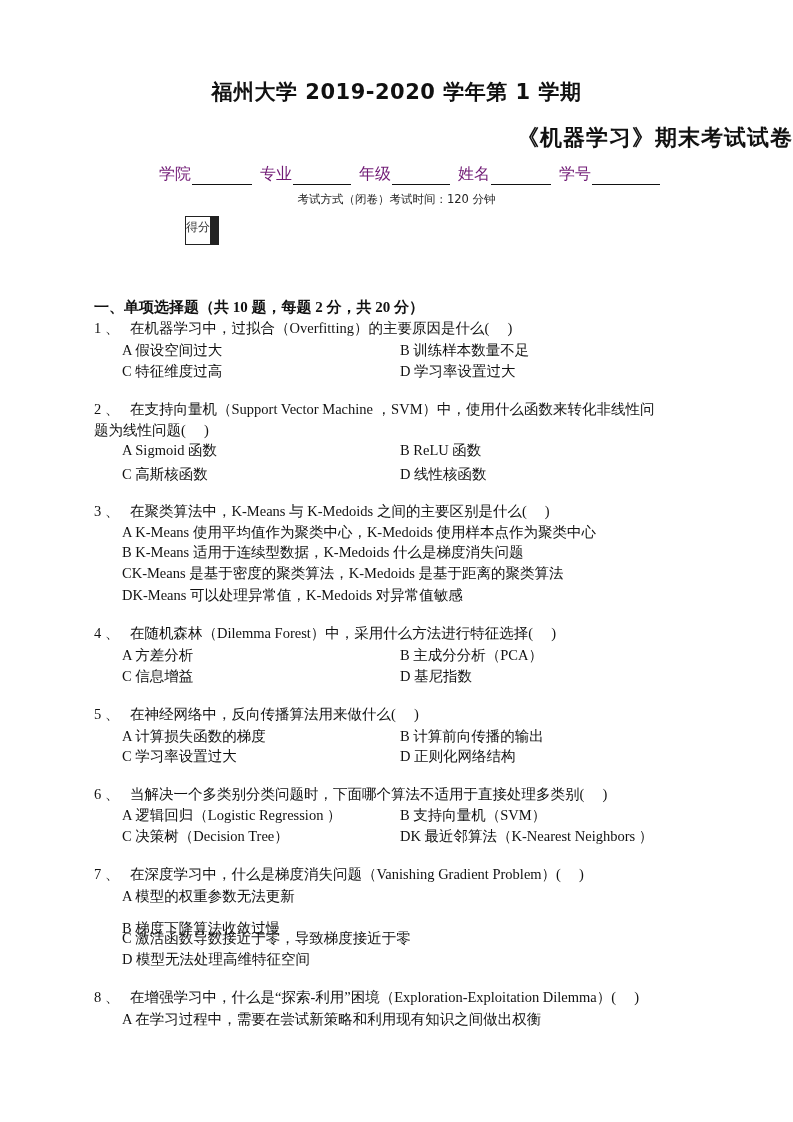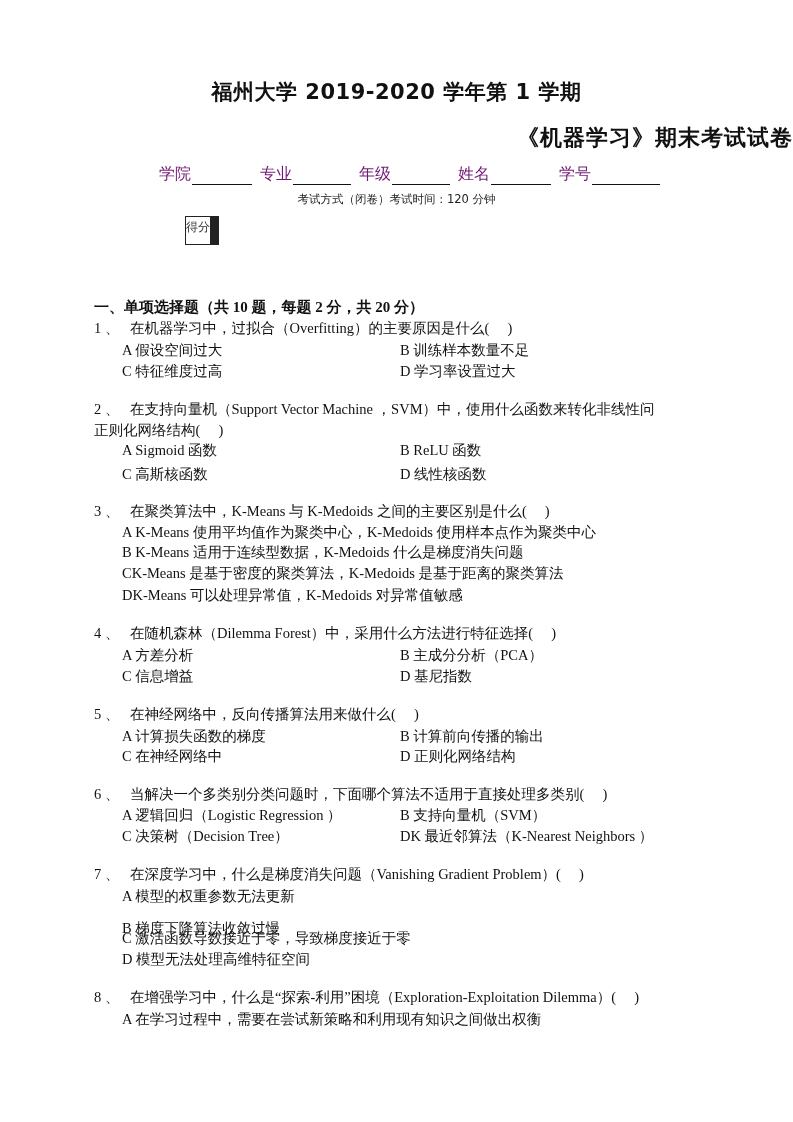--- a/index.html
+++ b/index.html
@@ -98,21 +98,21 @@
   <span class="num">1 、</span><span>在机器学习中，过拟合（Overfitting）的主要原因是什么(　 )</span>
 </div>
 <div class="abs opt" style="left:122px; top:341px;">A 假设空间过大</div>
 <div class="abs opt" style="left:400px; top:341px;">B 训练样本数量不足</div>
 <div class="abs opt" style="left:122px; top:362px;">C 特征维度过高</div>
 <div class="abs opt" style="left:400px; top:362px;">D 学习率设置过大</div>
 
 <div class="abs q" style="left:94px; top:400px;">
   <span class="num">2 、</span><span>在支持向量机（Support Vector Machine ，SVM）中，使用什么函数来转化非线性问</span>
 </div>
-<div class="abs q" style="left:94px; top:421px;">正则化网络结构(　 )</div>
+<div class="abs q" style="left:94px; top:421px;">题为线性问题(　 )</div>
 <div class="abs opt" style="left:122px; top:441px;">A Sigmoid 函数</div>
 <div class="abs opt" style="left:400px; top:441px;">B ReLU 函数</div>
 <div class="abs opt" style="left:122px; top:465px;">C 高斯核函数</div>
 <div class="abs opt" style="left:400px; top:465px;">D 线性核函数</div>
 
 <div class="abs q" style="left:94px; top:502px;">
   <span class="num">3 、</span><span>在聚类算法中，K-Means 与 K-Medoids 之间的主要区别是什么(　 )</span>
 </div>
 <div class="abs opt" style="left:122px; top:523px;">A K-Means 使用平均值作为聚类中心，K-Medoids 使用样本点作为聚类中心</div>
 <div class="abs opt" style="left:122px; top:543px;">B K-Means 适用于连续型数据，K-Medoids 什么是梯度消失问题</div>
@@ -125,21 +125,21 @@
 <div class="abs opt" style="left:122px; top:646px;">A 方差分析</div>
 <div class="abs opt" style="left:400px; top:646px;">B 主成分分析（PCA）</div>
 <div class="abs opt" style="left:122px; top:667px;">C 信息增益</div>
 <div class="abs opt" style="left:400px; top:667px;">D 基尼指数</div>
 
 <div class="abs q" style="left:94px; top:705px;">
   <span class="num">5 、</span><span>在神经网络中，反向传播算法用来做什么(　 )</span>
 </div>
 <div class="abs opt" style="left:122px; top:727px;">A 计算损失函数的梯度</div>
 <div class="abs opt" style="left:400px; top:727px;">B 计算前向传播的输出</div>
-<div class="abs opt" style="left:122px; top:747px;">C 在神经网络中</div>
+<div class="abs opt" style="left:122px; top:747px;">C 学习率设置过大</div>
 <div class="abs opt" style="left:400px; top:747px;">D 正则化网络结构</div>
 
 <div class="abs q" style="left:94px; top:785px;">
   <span class="num">6 、</span><span>当解决一个多类别分类问题时，下面哪个算法不适用于直接处理多类别(　 )</span>
 </div>
 <div class="abs opt" style="left:122px; top:806px;">A 逻辑回归（Logistic Regression ）</div>
 <div class="abs opt" style="left:400px; top:806px;">B 支持向量机（SVM）</div>
 <div class="abs opt" style="left:122px; top:827px;">C 决策树（Decision Tree）</div>
 <div class="abs opt" style="left:400px; top:827px;">DK 最近邻算法（K-Nearest Neighbors ）</div>
 

